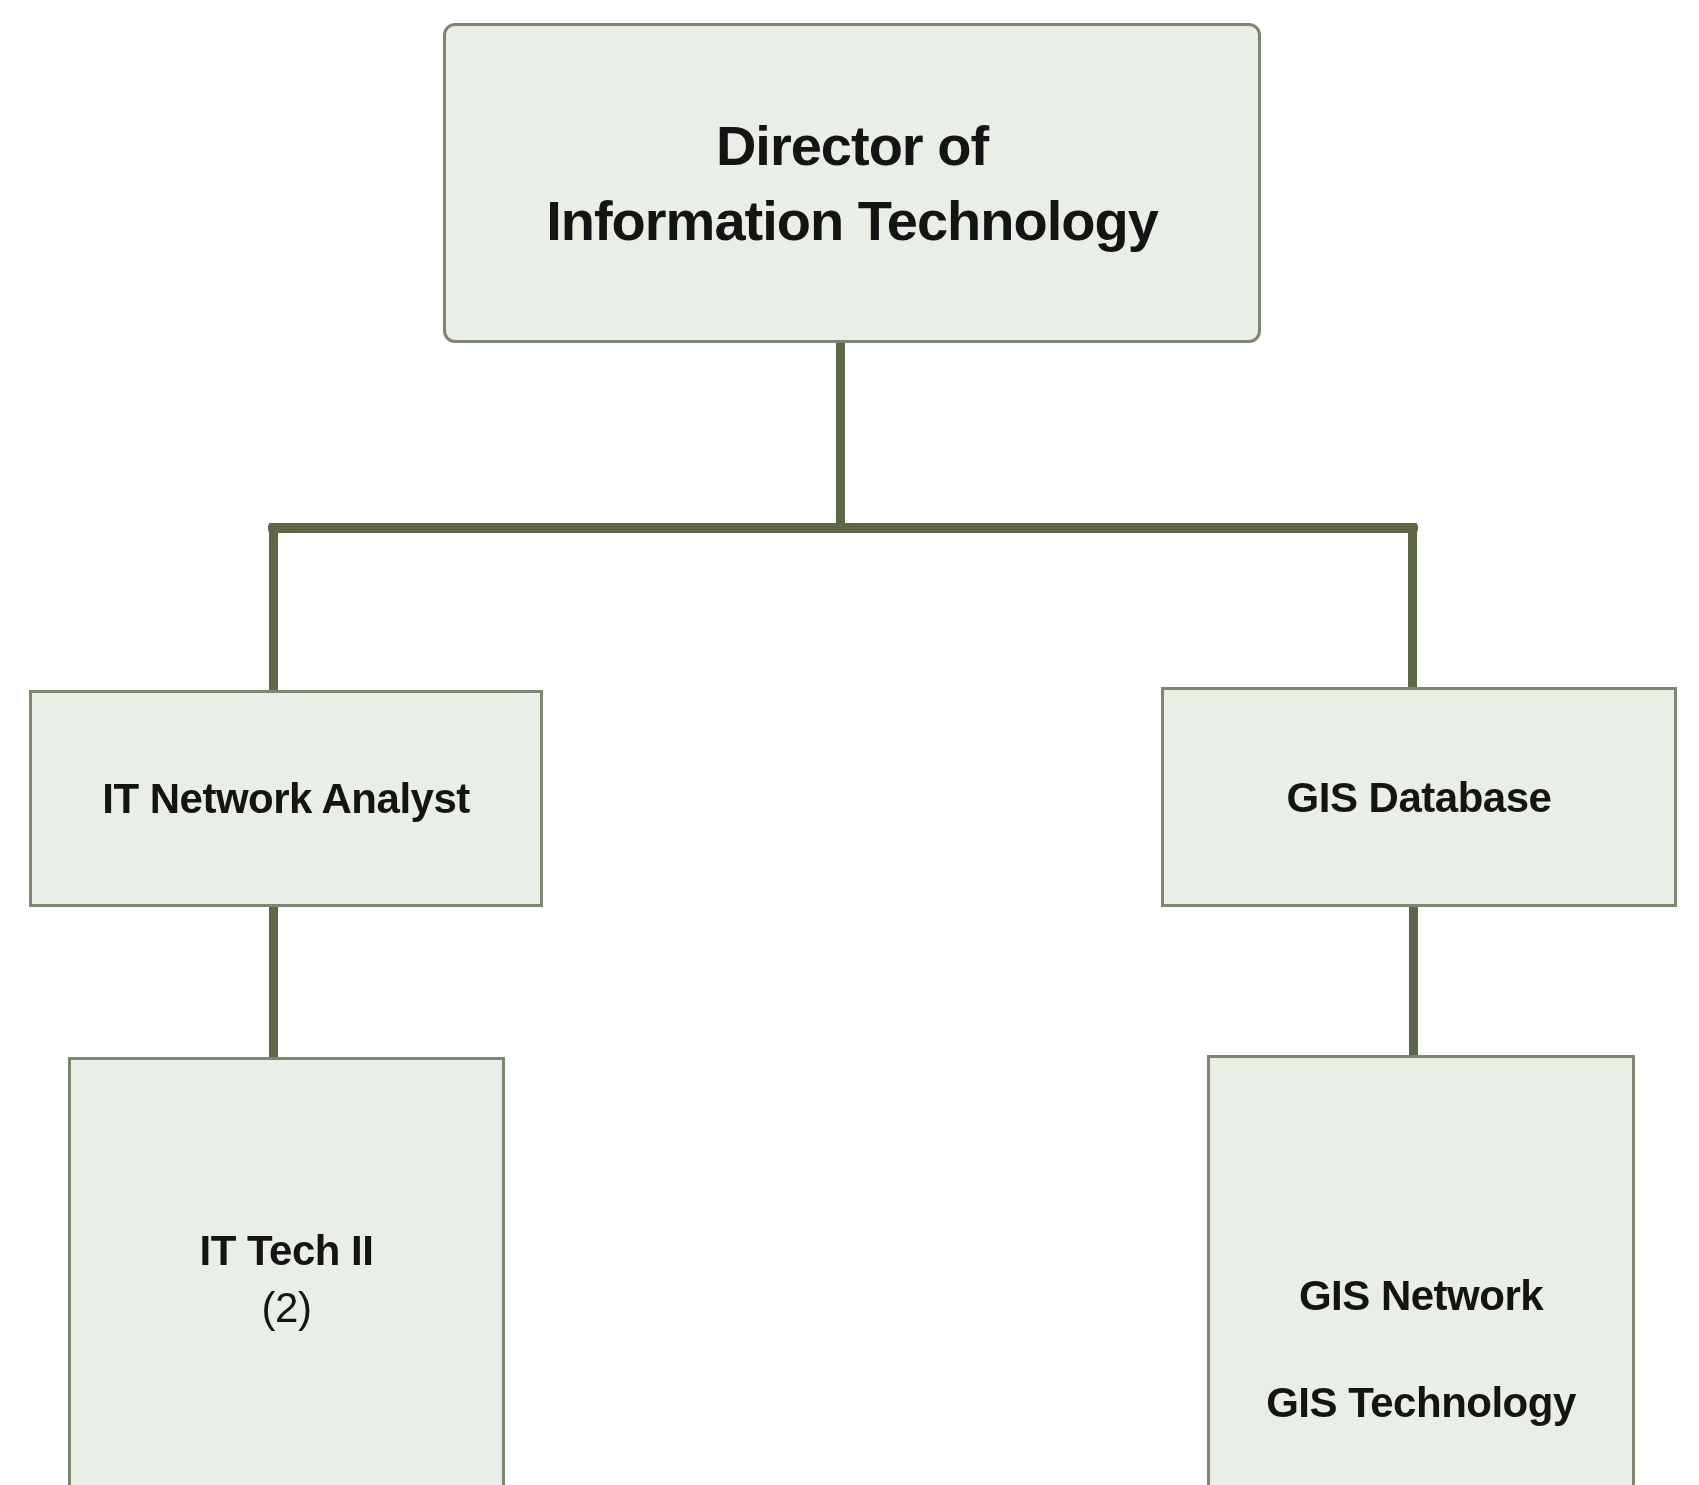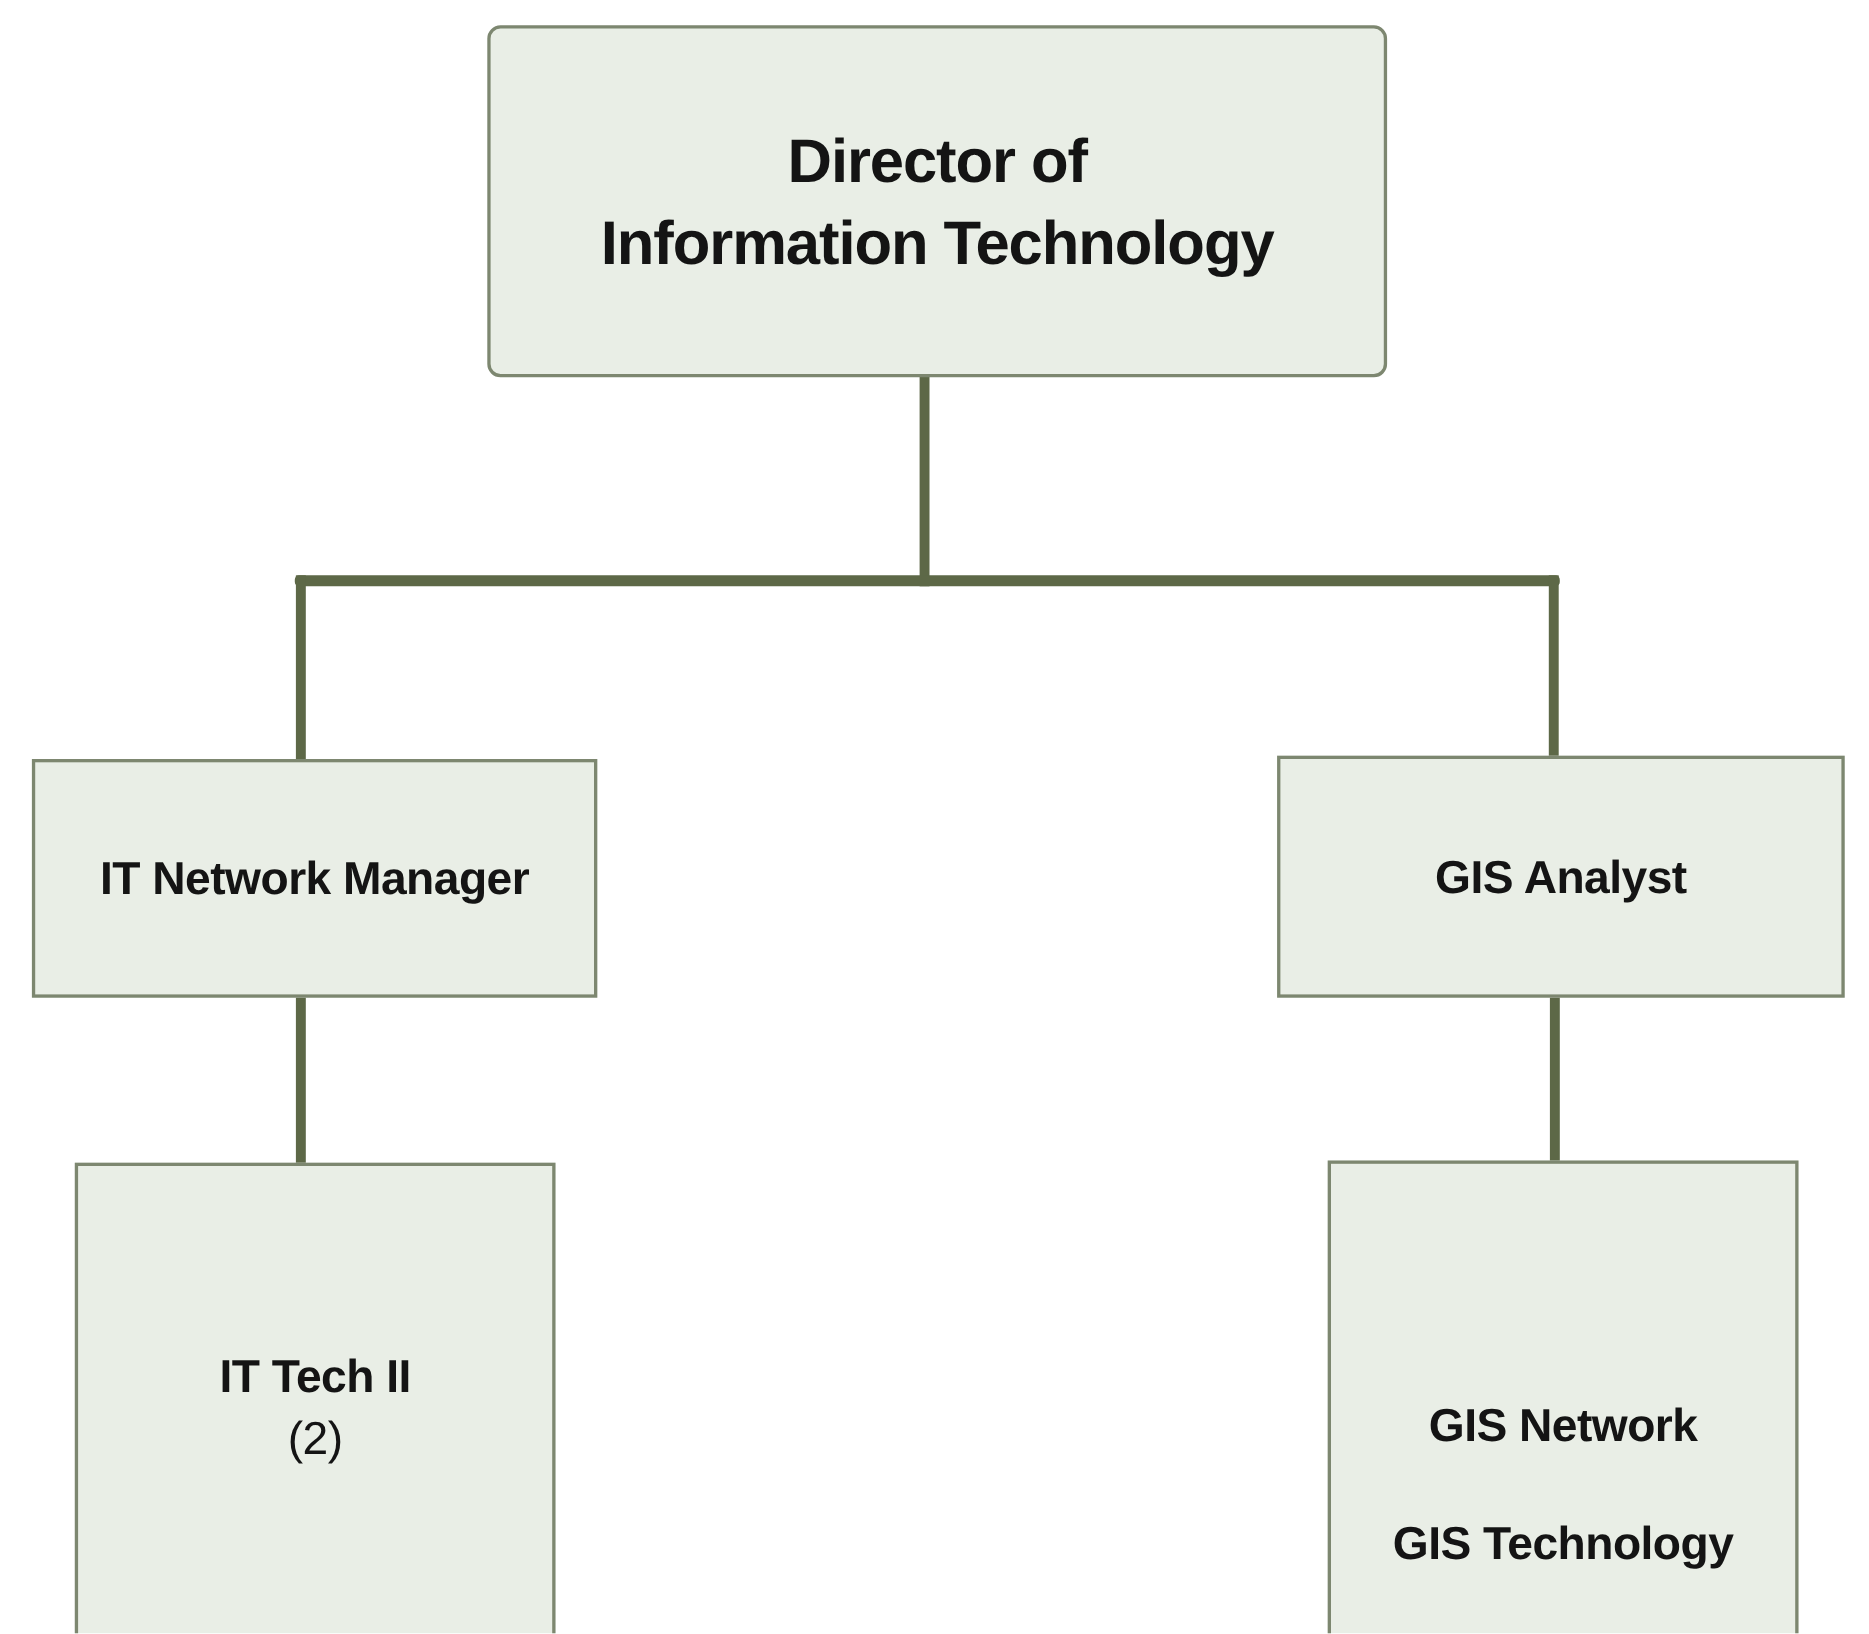--- a/index.html
+++ b/index.html
@@ -83,25 +83,25 @@
   <div class="connector" id="connector-right-drop-1"></div>
   <div class="connector" id="connector-left-drop-2"></div>
   <div class="connector" id="connector-right-drop-2"></div>
 
   <div class="node" id="node-director">
     <span>Director of</span>
     <span>Information Technology</span>
   </div>
 
   <div class="node" id="node-it-network-manager">
-    <span>IT Network Manager</span>
+    <span>IT Network Analyst</span>
   </div>
 
   <div class="node" id="node-gis-manager">
-    <span>GIS Analyst</span>
+    <span>GIS Database</span>
   </div>
 
   <div class="node" id="node-it-tech-group">
     <span>IT Tech II</span>
     <span class="regular">(2)</span>
   </div>
 
   <div class="node" id="node-gis-group">
     <span>GIS Network</span>
     <span class="gap-line-right">GIS Technology</span>

